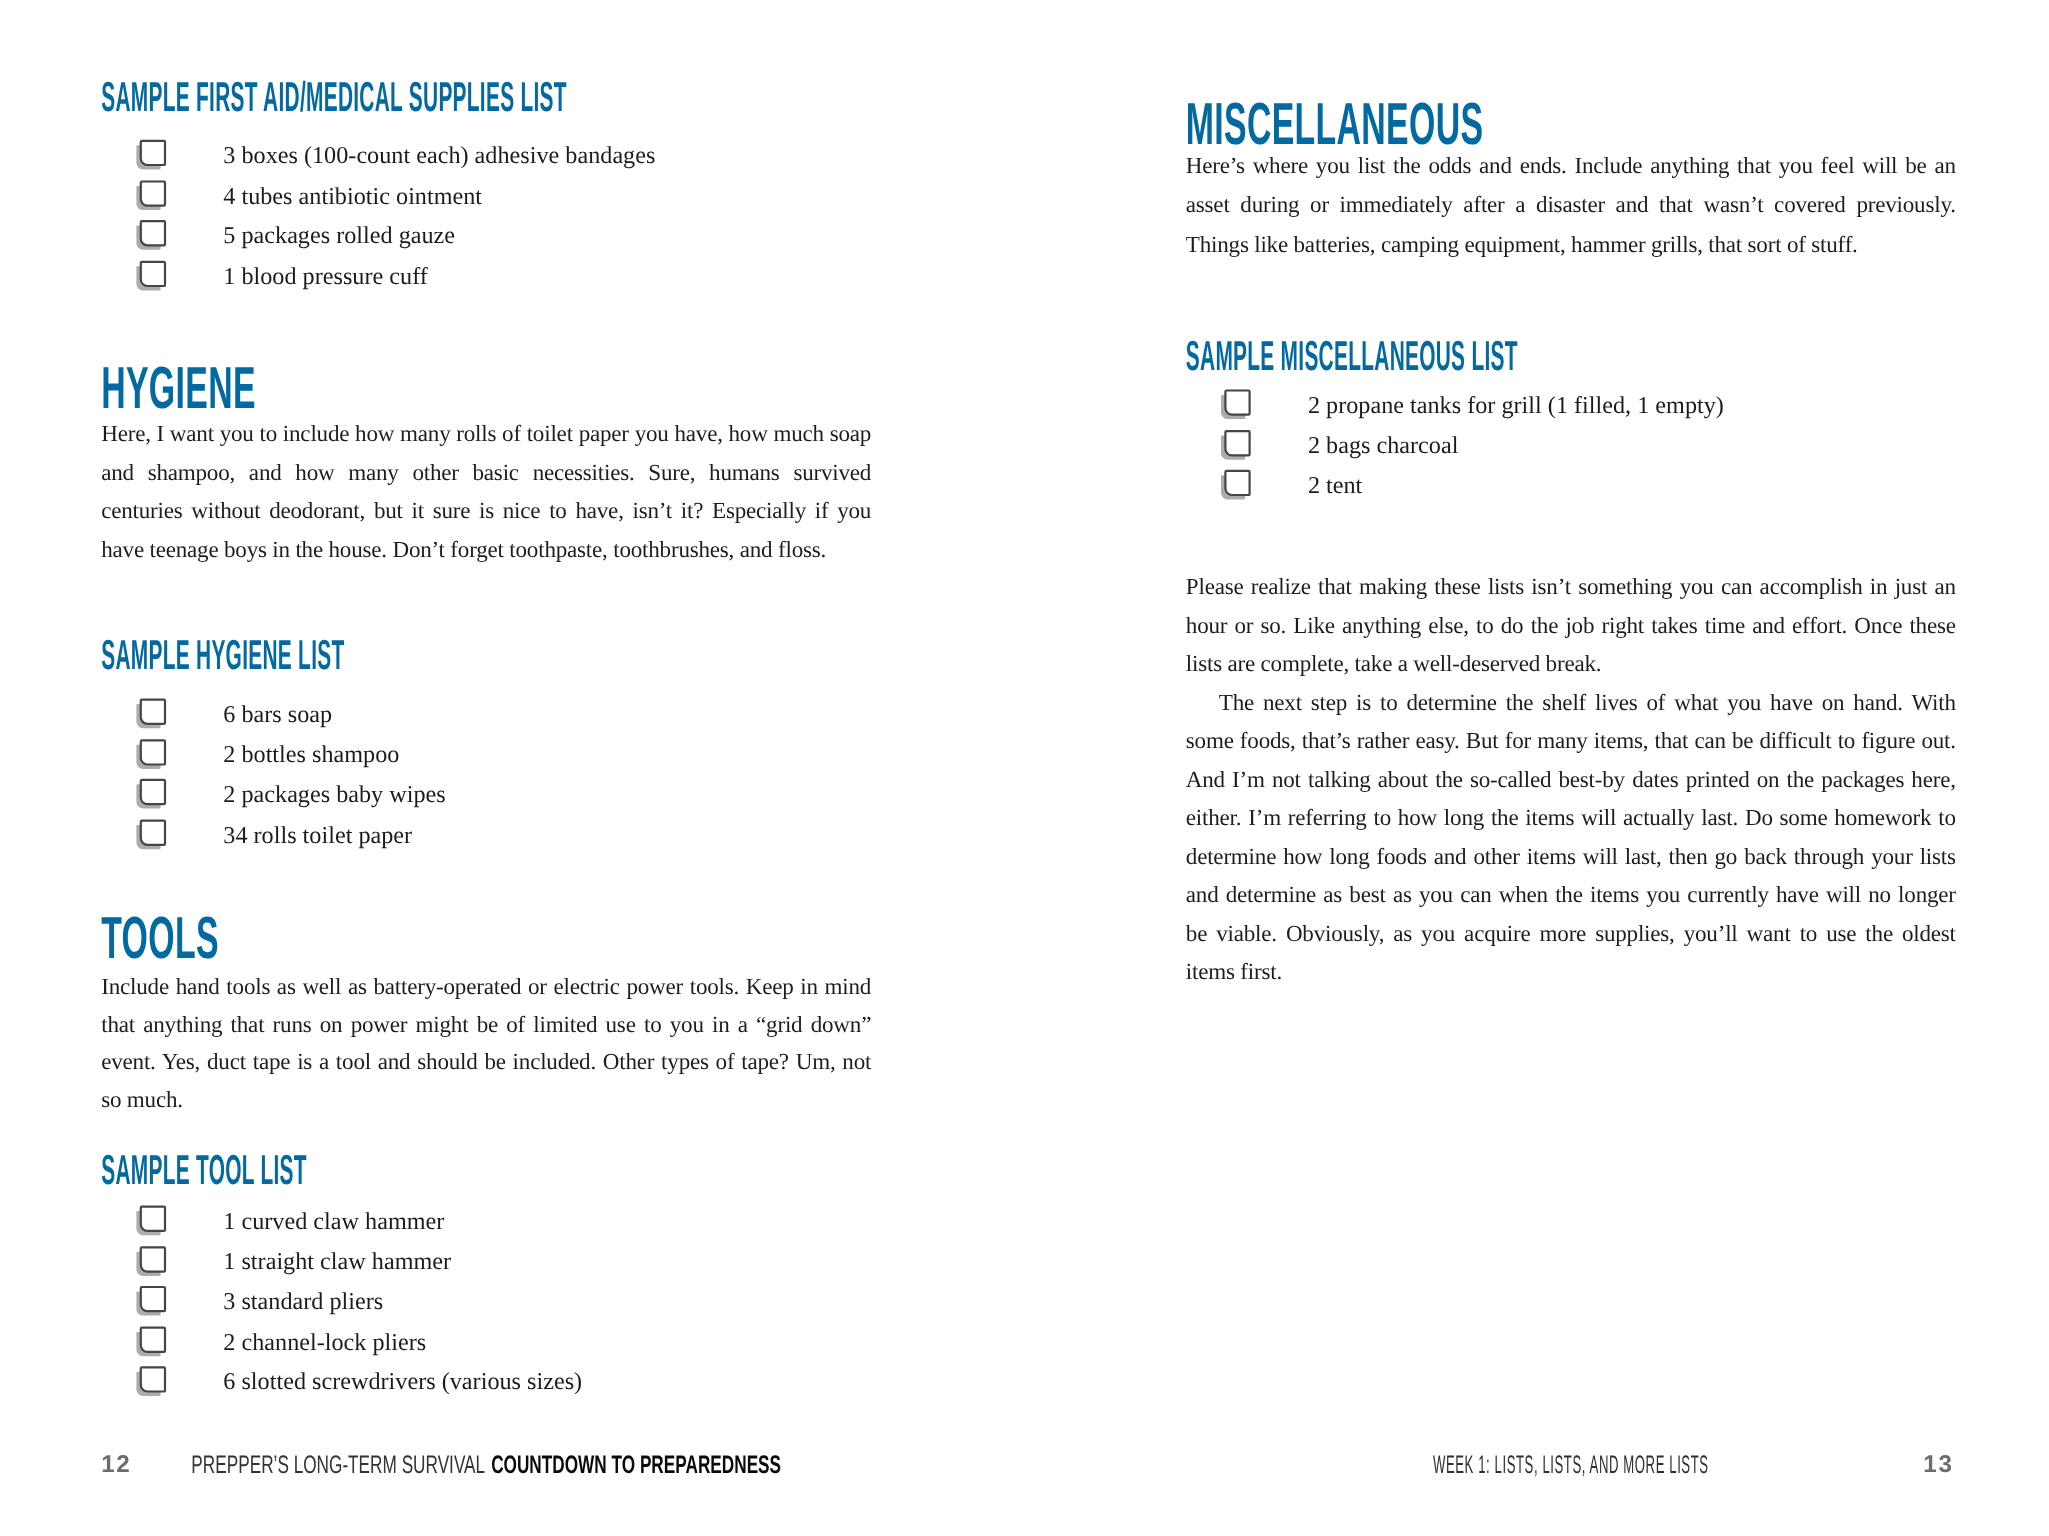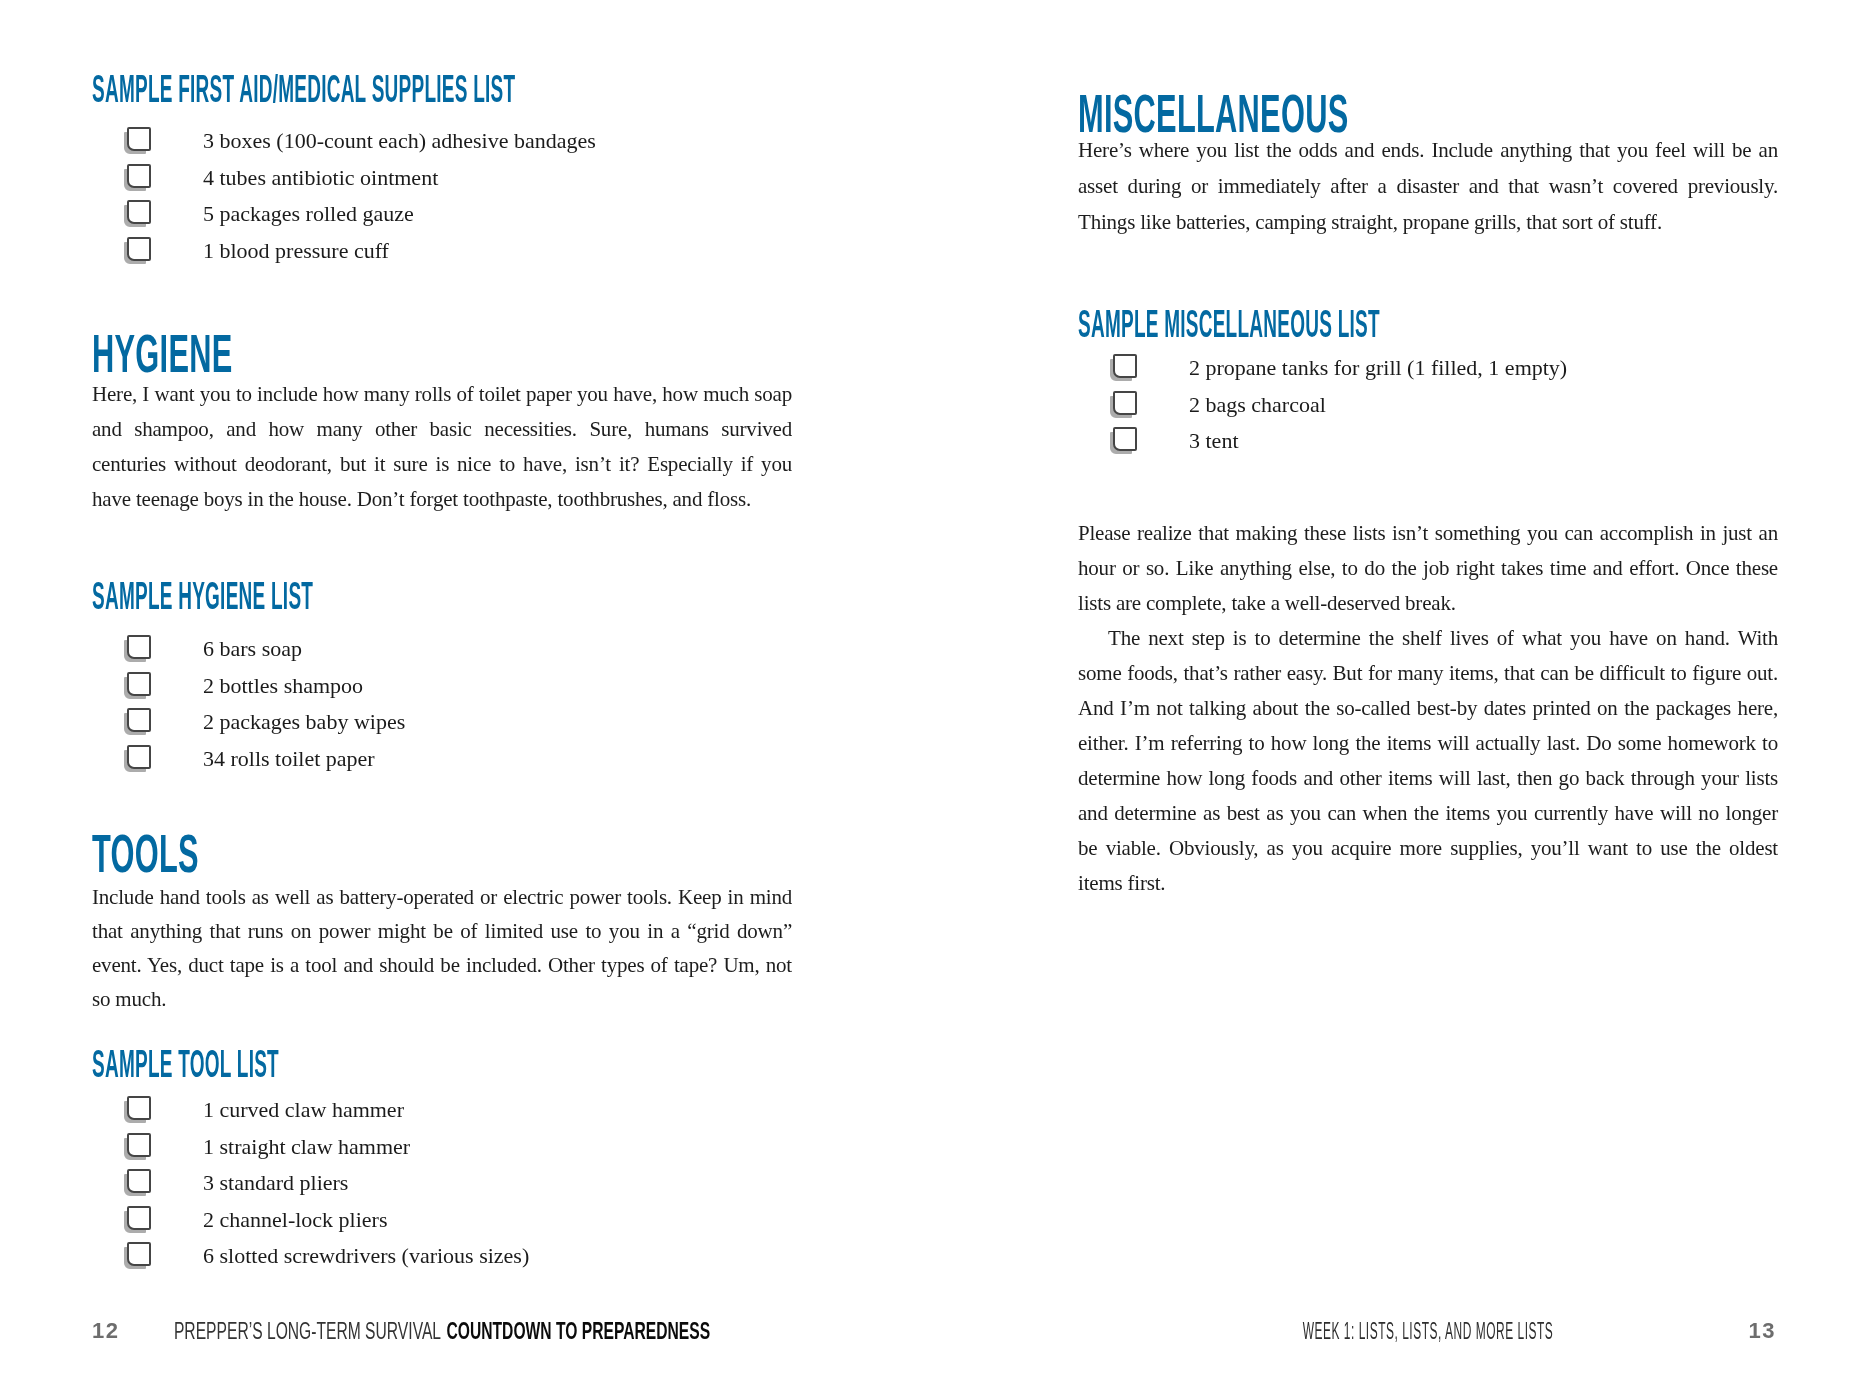--- a/index.html
+++ b/index.html
@@ -128,36 +128,36 @@
   <div class="footer footer-left">
     <span class="pagenum">12</span>
     <span class="footer-title"><span class="cond-fl"><span class="ft-light">PREPPER’S LONG-TERM SURVIVAL</span><span class="ft-bold">COUNTDOWN TO PREPAREDNESS</span></span></span>
   </div>
 </main>
 
 <main class="page page-right">
 
   <h1 class="abs" style="top:74px"><span class="cond-h1">MISCELLANEOUS</span></h1>
 
-  <p class="body lh36 abs" style="top:132px">Here’s where you list the odds and ends. Include anything that you feel will be an asset during or immediately after a disaster and that wasn’t covered previously. Things like batteries, camping straight, propane grills, that sort of stuff.</p>
+  <p class="body lh36 abs" style="top:132px">Here’s where you list the odds and ends. Include anything that you feel will be an asset during or immediately after a disaster and that wasn’t covered previously. Things like batteries, camping equipment, hammer grills, that sort of stuff.</p>
 
   <h2 class="abs" style="top:305px"><span class="cond-h2">SAMPLE MISCELLANEOUS LIST</span></h2>
 
   <ul class="checklist abs" style="top:350px">
     <li class="check-item">
         <span class="checkbox"></span>
         <span class="check-label">2 propane tanks for grill (1 filled, 1 empty)</span>
       </li>
     <li class="check-item">
         <span class="checkbox"></span>
         <span class="check-label">2 bags charcoal</span>
       </li>
     <li class="check-item">
         <span class="checkbox"></span>
-        <span class="check-label">3 tent</span>
+        <span class="check-label">2 tent</span>
       </li>
   </ul>
 
   <div class="abs" style="top:516px">
     <p class="body lh35">Please realize that making these lists isn’t something you can accomplish in just an hour or so. Like anything else, to do the job right takes time and effort. Once these lists are complete, take a well-deserved break.</p>
     <p class="body lh35 indent">The next step is to determine the shelf lives of what you have on hand. With some foods, that’s rather easy. But for many items, that can be difficult to figure out. And I’m not talking about the so-called best-by dates printed on the packages here, either. I’m referring to how long the items will actually last. Do some homework to determine how long foods and other items will last, then go back through your lists and determine as best as you can when the items you currently have will no longer be viable. Obviously, as you acquire more supplies, you’ll want to use the oldest items first.</p>
   </div>
 
   <div class="footer footer-right">
     <span class="footer-title"><span class="cond-fr ft-chapter">WEEK 1: LISTS, LISTS, AND MORE LISTS</span></span>

